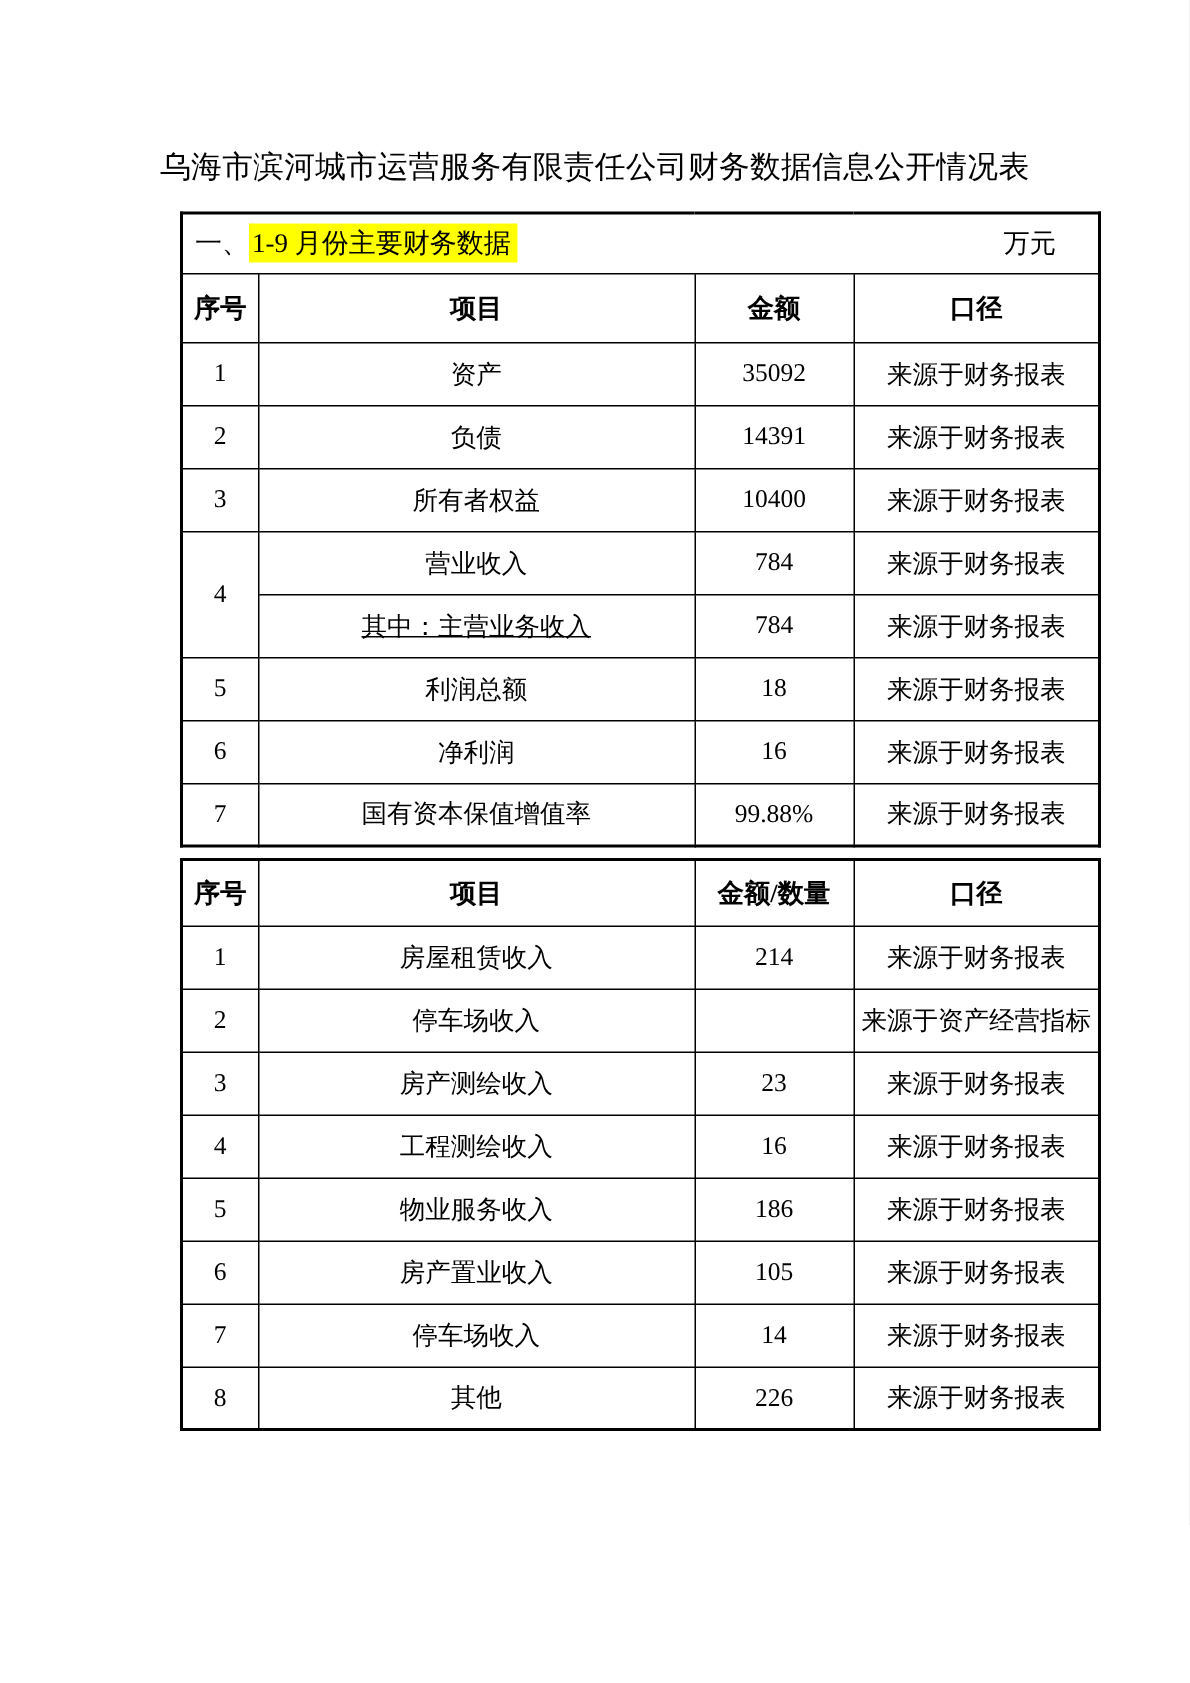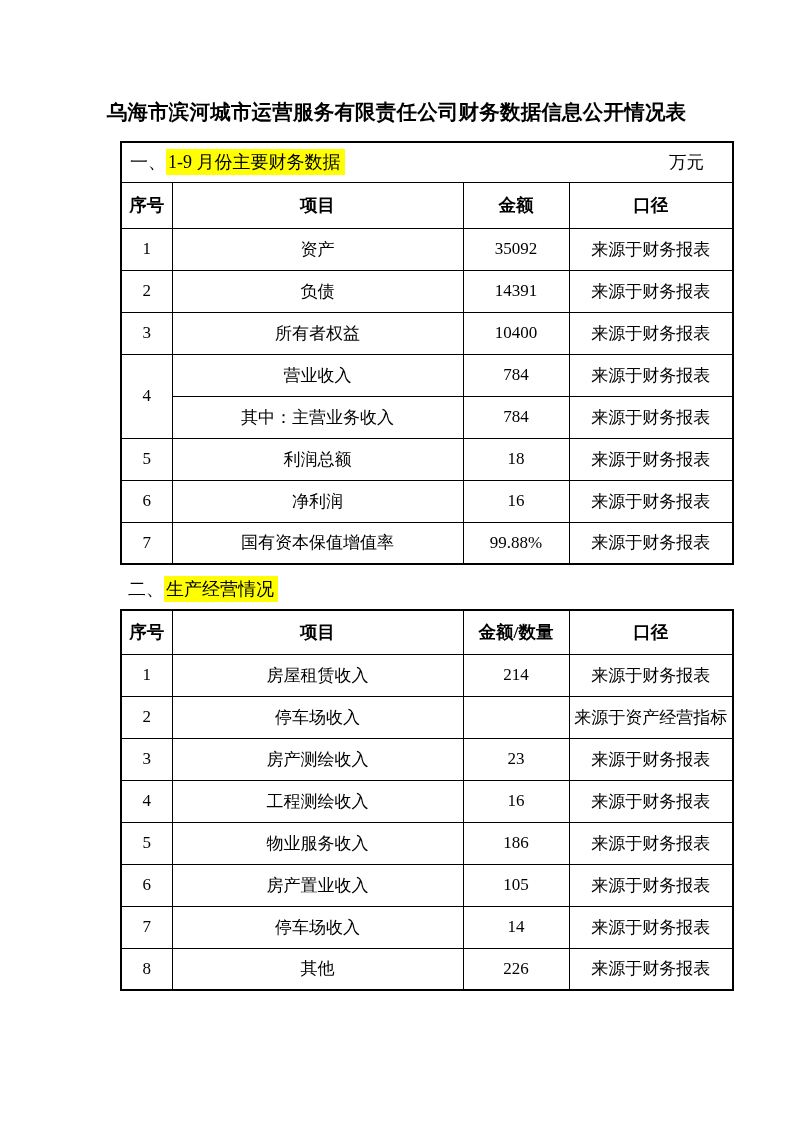--- a/index.html
+++ b/index.html
@@ -12,21 +12,21 @@
     color: #000000;
     font-family: "Liberation Serif", "DejaVu Serif", serif;
     overflow: hidden;
   }
   .doc-title {
     margin: 0;
     padding-top: 98px;
     line-height: 28px;
     text-align: center;
     font-size: 20.5px;
-    font-weight: bold;
+    font-weight: normal;
     letter-spacing: 0.2px;
   }
   table.fin-table {
     border-collapse: collapse;
     table-layout: fixed;
     width: 612px;
     margin-left: 120px;
     border: 2px solid #000;
   }
   table.t1 { margin-top: 15px; }
@@ -58,20 +58,21 @@
     padding: 3px 4px 3px 2px;
   }
   .section-label-line {
     margin: 11px 0 0 128px;
     font-size: 18px;
     line-height: 26px;
   }
   .indent {
     text-align: left;
     padding-left: 16px;
+    text-decoration: underline;
   }
   .small-scope { font-size: 14.5px; }
   .unit { font-size: 17.5px; }
 </style>
 </head>
 <body>
 
 <div class="page">
 
   <h1 class="doc-title">乌海市滨河城市运营服务有限责任公司财务数据信息公开情况表</h1>
@@ -141,21 +142,20 @@
       </tr>
       <tr class="data-row">
         <td>7</td>
         <td>国有资本保值增值率</td>
         <td>99.88%</td>
         <td>来源于财务报表</td>
       </tr>
     </tbody>
   </table>
 
-  <div class="section-label-line"><span>二、</span><span class="hl">生产经营情况</span></div>
 
   <table class="fin-table t2">
     <colgroup>
       <col style="width:51px">
         <col style="width:291px">
         <col style="width:106px">
         <col style="width:164px">
     </colgroup>
     <tbody>
       <tr class="head-row">

